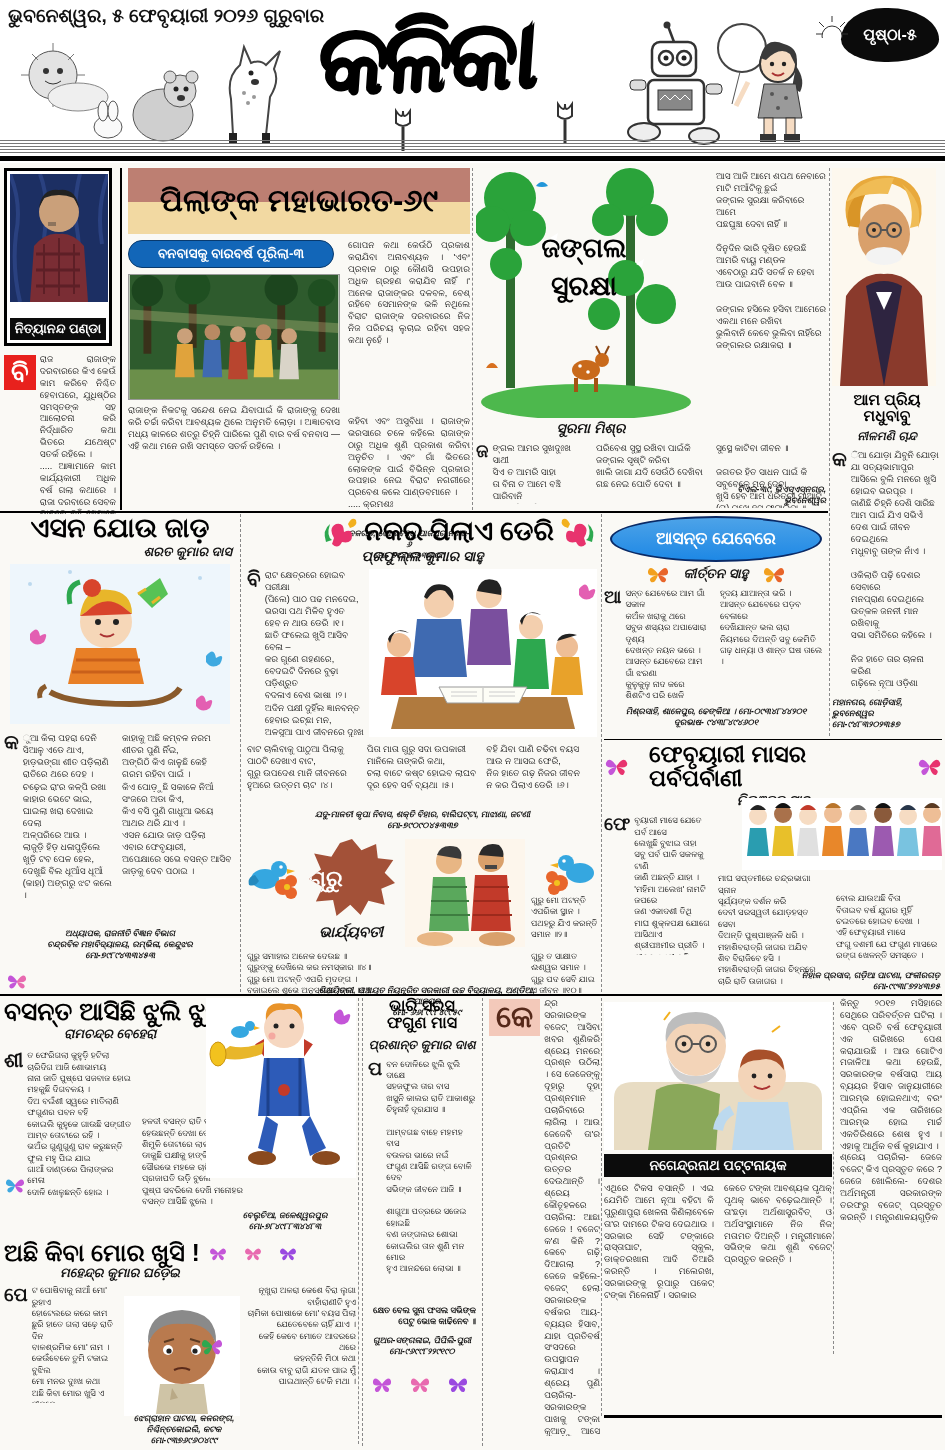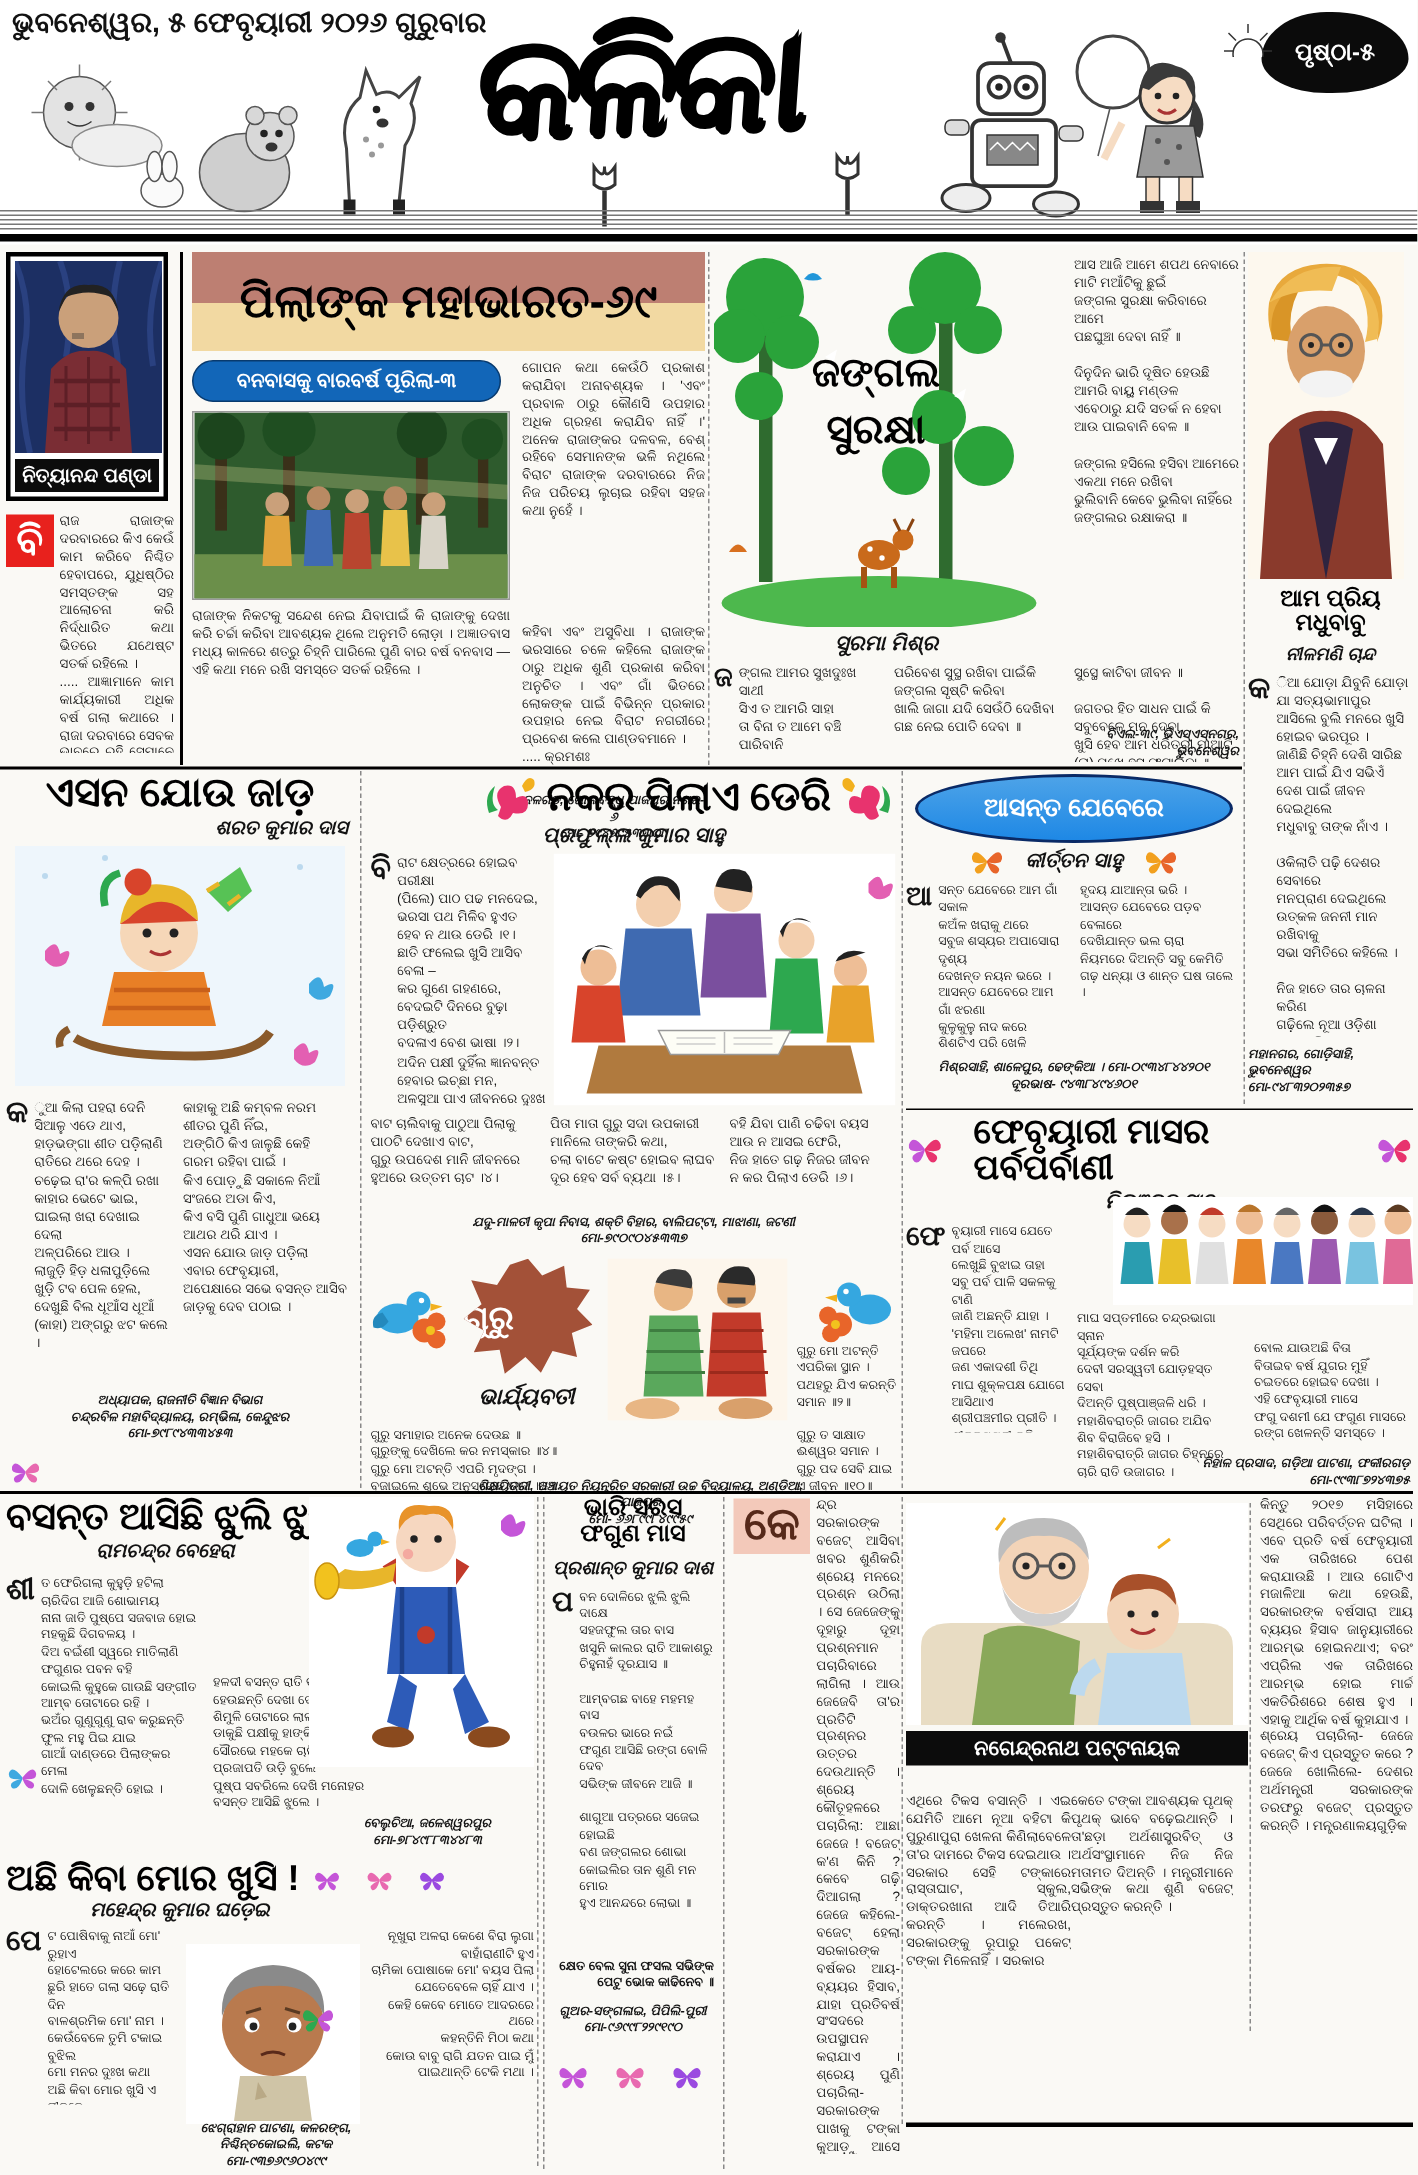--- a/index.html
+++ b/index.html
@@ -155,21 +155,21 @@
     <svg width="98" height="128" viewBox="0 0 98 128">
       <rect width="98" height="128" fill="#1c2f63"></rect>
       <path d="M0 0 q12 30 6 60 q-4 34 4 68 M30 0 q10 26 4 64 M70 0 q-8 30 -2 62 q4 34 -4 66 M98 0 q-12 34 -6 70" stroke="#2a4180" fill="none" stroke-width="4"></path>
       <circle cx="49" cy="38" r="20" fill="#caa07a"></circle>
       <path d="M29 34 Q32 14 49 16 Q66 14 69 34 L64 24 Q49 18 34 24 Z" fill="#222"></path>
       <rect x="38" y="48" width="8" height="4" fill="#333" opacity=".4"></rect>
       <path d="M20 128 L24 72 Q36 58 49 60 Q62 58 74 72 L78 128 Z" fill="#7a2d34"></path>
       <path d="M26 80 h44 M26 96 h44 M26 112 h44" stroke="#5d1f26" stroke-width="3"></path>
       <path d="M34 70 v50 M49 64 v58 M64 70 v50" stroke="#5d1f26" stroke-width="2"></path>
     </svg>
-    <div class="blackbar" style="margin-top:4px;font-size:13px;padding:3px 4px;">ନିତ୍ୟାନନ୍ଦ ପଣ୍ଡା</div>
+    <div class="blackbar" style="margin-top:16px;font-size:13px;padding:3px 4px;">ନିତ୍ୟାନନ୍ଦ ପଣ୍ଡା</div>
   </div>
   <div style="margin-top:8px;">
     <span class="dc box-red">ବି</span>
     <div class="jtxt" style="height:160px;">ରାଜ ରାଜାଙ୍କ ଦରବାରରେ କିଏ କେଉଁ କାମ କରିବେ ନିଶ୍ଚିତ ହେବାପରେ, ଯୁଧିଷ୍ଠିର ସମସ୍ତଙ୍କ ସହ ଆଲୋଚନା କରି ନିର୍ଦ୍ଧାରିତ କଥା ଭିତରେ ଯଥେଷ୍ଟ ସତର୍କ ରହିଲେ ।
 ..... ଆଜ୍ଞାମାନେ କାମ କାର୍ଯ୍ୟକାରୀ ଅଧିକ ବର୍ଷ ଗଲା କଥାରେ । ରାଜା ଦରବାରେ ସେବକ ଭାବରେ ରହି ସେମାନେ ଅଜ୍ଞାତବାସର ଗୋଟିଏ ବର୍ଷ କାଟିବାକୁ ସ୍ଥିର କଲେ ।</div>
   </div>
 </div>
 
 <div class="sec" style="left:120px;top:168px;width:350px;height:342px;border-left:2px solid #000;padding-left:6px;">
   <div style="height:66px;background:linear-gradient(180deg,var(--banner_top,#bd7f72) 0 52%,var(--banner_bottom,#f2d9a2) 52% 100%);display:flex;align-items:center;justify-content:center;">
@@ -833,21 +833,21 @@
     <circle cx="150" cy="74" r="2.4" fill="#222"></circle>
       <circle cx="166" cy="74" r="2.4" fill="#222"></circle>
     <path d="M150 84 q8 6 16 0" stroke="#a33" stroke-width="2" fill="none"></path>
     <path d="M134 100 L184 100 L190 148 L128 148 Z" fill="#bcd9ee"></path>
     <path d="M128 108 q-12 6 -14 20" stroke="#bcd9ee" stroke-width="10" fill="none"></path>
     <path d="M60 18 l6 -8 M168 30 l8 -6" stroke="#f2b01e" stroke-width="2"></path>
   </svg>
   <div class="blackbar" style="width:228px;margin-top:4px;padding:3px 0;font-size:14px;">
     <span>ନଗେନ୍ଦ୍ରନାଥ ପଟ୍ଟନାୟକ</span>
   </div>
-  <div style="display:flex;margin-top:18px;width:228px;">
+  <div style="display:flex;gap:10px;margin-top:6px;width:228px;">
     <div class="jtxt" style="width:110px;height:128px;">ଏଥିରେ ଟିକସ ବସାନ୍ତି । ଏଇ ଯେମିତି ଆମେ ନୂଆ ବହିଟା କି ପୁରୁଣାପୁରା ଖେଳନା କିଣିଲାବେଳେ ତା'ର ଦାମରେ ଟିକସ ଦେଇଥାଉ । ସରକାର ସେହି ଟଙ୍କାରେ ରାସ୍ତାଘାଟ, ସ୍କୁଲ, ଡାକ୍ତରଖାନା ଆଦି ତିଆରି କରନ୍ତି । ମଲେରଖ, ସରକାରଙ୍କୁ ରୂପାରୁ ପକେଟ୍ ଟଙ୍କା ମିଳେନାହିଁ । ସରକାର</div>
     <div class="jtxt" style="width:108px;height:128px;">କେତେ ଟଙ୍କା ଆବଶ୍ୟକ ପୃଥକ୍ ପୃଥକ୍ ଭାବେ ବଢ଼େଇଥାନ୍ତି । ତା'ଛଡ଼ା ଅର୍ଥଶାସ୍ତ୍ରବିତ୍ ଓ ଅର୍ଥସଂସ୍ଥାମାନେ ନିଜ ନିଜ ମତାମତ ଦିଅନ୍ତି । ମନ୍ତ୍ରୀମାନେ ସଭିଙ୍କ କଥା ଶୁଣି ବଜେଟ୍ ପ୍ରସ୍ତୁତ କରନ୍ତି ।</div>
   </div>
   <div class="jtxt" style="position:absolute;right:0;top:0;width:102px;height:354px;">କିନ୍ତୁ ୨୦୧୭ ମସିହାରେ ସେଥିରେ ପରିବର୍ତ୍ତନ ଘଟିଲା । ଏବେ ପ୍ରତି ବର୍ଷ ଫେବୃୟାରୀ ଏକ ତାରିଖରେ ପେଶ କରାଯାଉଛି । ଆଉ ଗୋଟିଏ ମଜାଳିଆ କଥା ହେଉଛି, ସରକାରଙ୍କ ବର୍ଷସାରା ଆୟ ବ୍ୟୟର ହିସାବ ଜାନୁୟାରୀରେ ଆରମ୍ଭ ହୋଇନଥାଏ; ବରଂ ଏପ୍ରିଲ ଏକ ତାରିଖରେ ଆରମ୍ଭ ହୋଇ ମାର୍ଚ୍ଚ ଏକତିରିଶରେ ଶେଷ ହୁଏ । ଏହାକୁ ଆର୍ଥିକ ବର୍ଷ କୁହାଯାଏ ।
 ଶ୍ରେୟ ପଚାରିଲା- ଜେଜେ ବଜେଟ୍ କିଏ ପ୍ରସ୍ତୁତ କରେ ? ଜେଜେ ଖୋଲିଲେ- ଦେଶର ଅର୍ଥମନ୍ତ୍ରୀ ସରକାରଙ୍କ ତରଫରୁ ବଜେଟ୍ ପ୍ରସ୍ତୁତ କରନ୍ତି । ମନ୍ତ୍ରଣାଳୟଗୁଡ଼ିକ</div>
   <div class="hline" style="left:0;bottom:0;width:338px;height:3px;"></div>
 </div>
 
 <div class="hline" style="left:0;top:511px;width:828px;height:2px;"></div>
 <div class="hline" style="left:604px;top:739px;width:338px;height:1px;"></div>

